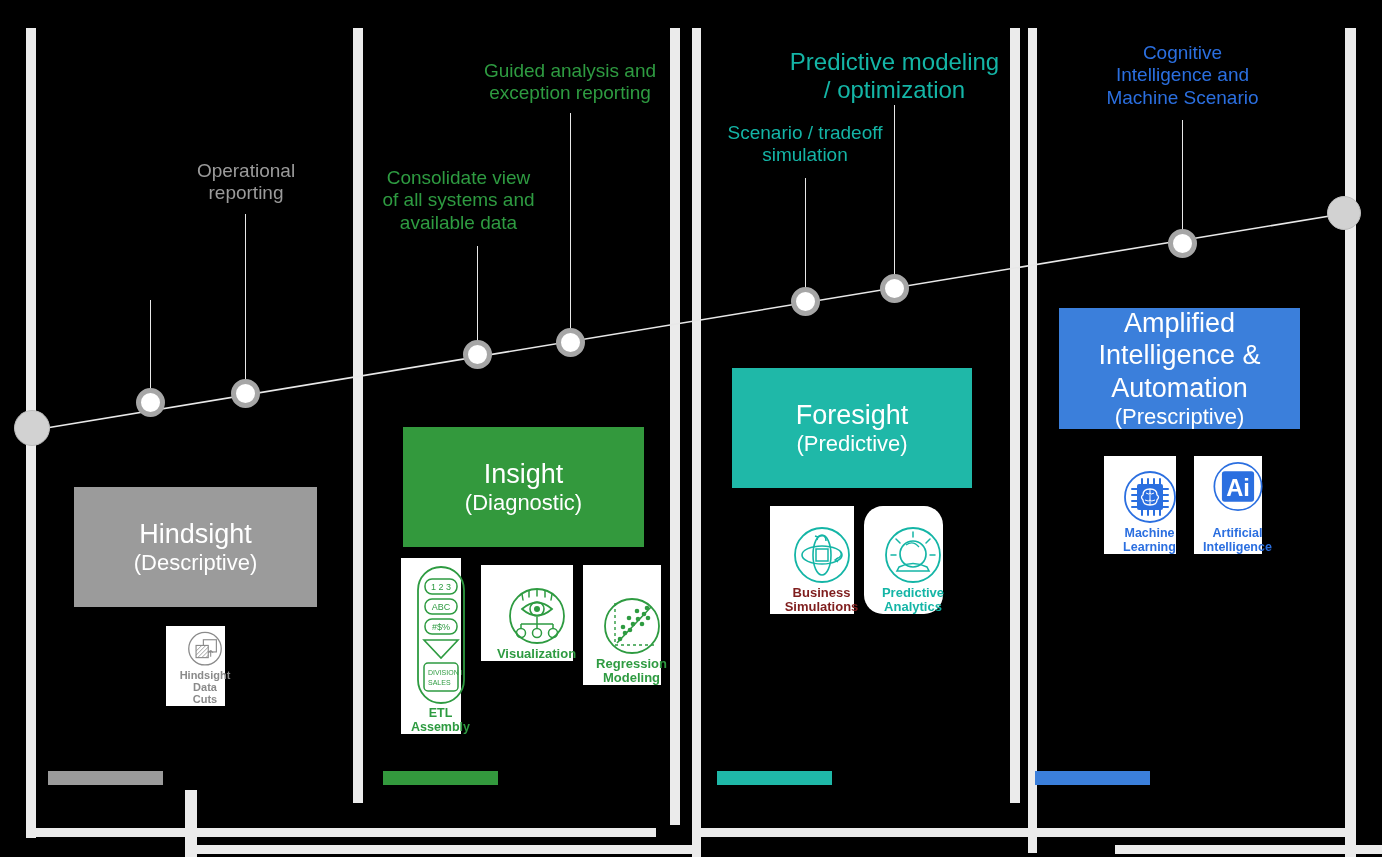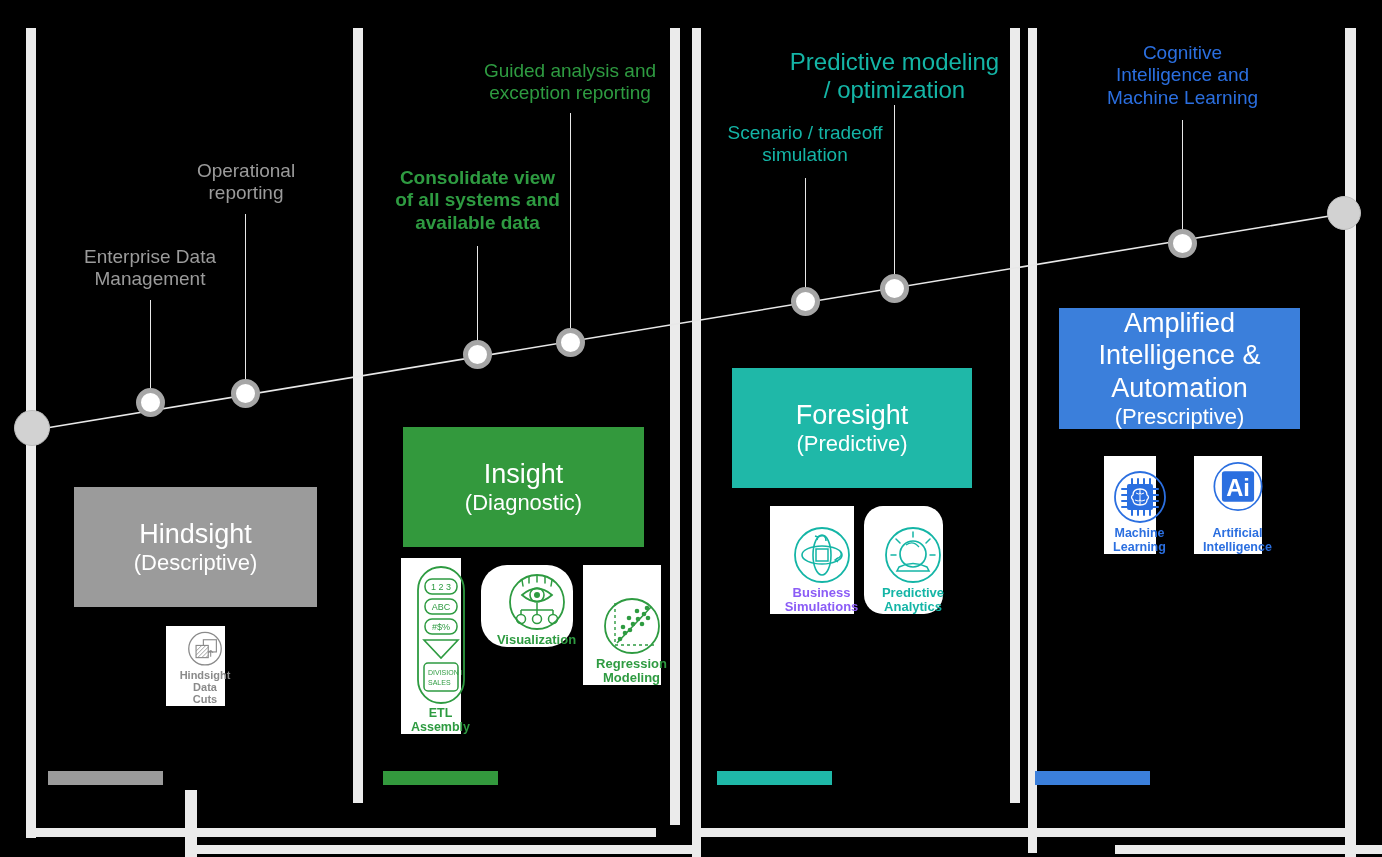--- a/index.html
+++ b/index.html
@@ -69,42 +69,40 @@
   <div class="node solid" style="left:14px;top:410px;width:36px;height:36px;"></div>
   <div class="node hollow" style="left:136px;top:388px;width:29px;height:29px;"></div>
   <div class="node hollow" style="left:231px;top:379px;width:29px;height:29px;"></div>
   <div class="node hollow" style="left:463px;top:340px;width:29px;height:29px;"></div>
   <div class="node hollow" style="left:556px;top:328px;width:29px;height:29px;"></div>
   <div class="node hollow" style="left:791px;top:287px;width:29px;height:29px;"></div>
   <div class="node hollow" style="left:880px;top:274px;width:29px;height:29px;"></div>
   <div class="node hollow" style="left:1168px;top:229px;width:29px;height:29px;"></div>
   <div class="node solid" style="left:1327px;top:196px;width:34px;height:34px;"></div>
 
-  <div class="callout" style="left:40px;top:246px;width:220px;color:#9B9B9B;font-size:19px;">Enterprise Data
-Management</div>
 
   <div class="callout" style="left:150px;top:160px;width:192px;color:#9B9B9B;font-size:19px;">Operational
 reporting</div>
 
-  <div class="callout" style="left:375px;top:167px;width:205px;color:#2E9B41;font-size:19px;font-weight:bold;">Consolidate view
+  <div class="callout" style="left:356px;top:167px;width:205px;color:#2E9B41;font-size:19px;">Consolidate view
 of all systems and
 available data</div>
 
   <div class="callout" style="left:455px;top:60px;width:230px;color:#2E9B41;font-size:19px;">Guided analysis and
 exception reporting</div>
 
   <div class="callout" style="left:705px;top:122px;width:200px;color:#14B5A6;font-size:19px;">Scenario / tradeoff
 simulation</div>
 
   <div class="callout" style="left:788px;top:48px;width:213px;color:#14B5A6;font-size:24px;">Predictive modeling
 / optimization</div>
 
   <div class="callout" style="left:1080px;top:42px;width:205px;color:#2B6FE0;font-size:19px;">Cognitive
 Intelligence and
-Machine Learning</div>
+Machine Scenario</div>
 
   <div class="stagebox" style="left:74px;top:487px;width:243px;height:120px;background:#9B9B9B;">
     <div class="t1">Hindsight</div>
     <div class="t2">(Descriptive)</div>
   </div>
 
   <div class="card" style="left:166px;top:626px;width:59px;height:80px;padding-top:4px;">
     <svg width="46" height="46" viewBox="0 0 46 46">
       <circle cx="23" cy="23" r="20" fill="none" stroke="#8A8A8A" stroke-width="1.6"></circle>
       <rect x="21" y="12" width="16" height="15" fill="none" stroke="#8A8A8A" stroke-width="1.4"></rect>
@@ -140,21 +138,21 @@
       <text x="27" y="65" font-size="9" fill="#2E9B41" text-anchor="middle" font-family="'Liberation Sans',sans-serif">#$%</text>
       <path d="M10 75 L44 75 L27 93 Z" fill="none" stroke="#2E9B41" stroke-width="1.6"></path>
       <rect x="10" y="98" width="34" height="28" rx="4" fill="none" stroke="#2E9B41" stroke-width="1.5"></rect>
       <text x="14" y="110" font-size="7" fill="#2E9B41" font-family="'Liberation Sans',sans-serif">DIVISION I</text>
       <text x="14" y="120" font-size="7" fill="#2E9B41" font-family="'Liberation Sans',sans-serif">SALES</text>
     </svg>
     <div class="cap" style="color:#2E9B41;font-size:12.5px;margin-top:2px;white-space:pre-line;">ETL
 Assembly</div>
   </div>
 
-  <div class="card" style="left:481px;top:565px;width:92px;height:82px;padding-top:4px;border-radius:26px;">
+  <div class="card" style="left:481px;top:565px;width:92px;height:96px;padding-top:4px;">
     <svg width="62" height="58" viewBox="0 0 62 58">
       <circle cx="31" cy="29" r="27" fill="none" stroke="#2E9B41" stroke-width="1.8"></circle>
       <g stroke="#2E9B41" stroke-width="1.5" stroke-linecap="round">
         <line x1="17" y1="13" x2="16" y2="7"></line>
           <line x1="23" y1="10" x2="23" y2="4"></line>
         <line x1="31" y1="9" x2="31" y2="3"></line>
           <line x1="39" y1="10" x2="39" y2="4"></line>
         <line x1="45" y1="13" x2="46" y2="7"></line>
       </g>
       <path d="M16 22 Q31 9 46 22 Q31 35 16 22 Z" fill="none" stroke="#2E9B41" stroke-width="1.7"></path>
@@ -203,21 +201,21 @@
     <svg width="62" height="58" viewBox="0 0 62 58">
       <circle cx="31" cy="29" r="27" fill="none" stroke="#14B5A6" stroke-width="1.8"></circle>
       <ellipse cx="31" cy="29" rx="9" ry="20" fill="none" stroke="#14B5A6" stroke-width="1.6"></ellipse>
       <ellipse cx="31" cy="29" rx="20" ry="9" fill="none" stroke="#14B5A6" stroke-width="1.6"></ellipse>
       <rect x="25" y="23" width="12" height="12" fill="none" stroke="#14B5A6" stroke-width="1.5"></rect>
       <path d="M27 11 q8 -4 8 4" fill="none" stroke="#14B5A6" stroke-width="1.5"></path>
       <path d="M24 10 l3 1 l-1 3" fill="none" stroke="#14B5A6" stroke-width="1.4"></path>
       <path d="M49 25 q4 5 -4 8" fill="none" stroke="#14B5A6" stroke-width="1.5"></path>
       <path d="M47 36 l-3 -2 l3 -2" fill="none" stroke="#14B5A6" stroke-width="1.4"></path>
     </svg>
-    <div class="cap" style="color:#8b5cf6;font-size:13px;margin-top:2px;white-space:pre-line;">Business
+    <div class="cap" style="color:#7f1d1d;font-size:13px;margin-top:2px;white-space:pre-line;">Business
 Simulations</div>
   </div>
 
   <div class="card" style="left:864px;top:506px;width:79px;height:108px;padding-top:4px;border-radius:19px;">
     <svg width="62" height="58" viewBox="0 0 62 58">
       <circle cx="31" cy="29" r="27" fill="none" stroke="#14B5A6" stroke-width="1.8"></circle>
       <circle cx="31" cy="28" r="13" fill="none" stroke="#14B5A6" stroke-width="1.7"></circle>
       <path d="M24 19 q7 -5 13 2" fill="none" stroke="#14B5A6" stroke-width="1.3"></path>
       <path d="M17 41 q14 -7 28 0 l2 4 l-32 0 Z" fill="none" stroke="#14B5A6" stroke-width="1.6"></path>
       <g stroke="#14B5A6" stroke-width="1.5" stroke-linecap="round">
@@ -234,21 +232,21 @@
 
   <div class="accent" style="left:717px;top:771px;width:115px;background:#1FB8A8;"></div>
 
   <div class="stagebox" style="left:1059px;top:308px;width:241px;height:121px;background:#3B7FDB;">
     <div class="t1" style="white-space:pre-line;">Amplified
 Intelligence &amp;
 Automation</div>
     <div class="t2">(Prescriptive)</div>
   </div>
 
-  <div class="card" style="left:1104px;top:456px;width:52px;height:98px;padding-top:4px;">
+  <div class="card" style="left:1104px;top:456px;width:72px;height:98px;padding-top:4px;">
     <svg width="56" height="56" viewBox="0 0 56 56">
       <circle cx="28" cy="28" r="25" fill="none" stroke="#2B6FE0" stroke-width="1.8"></circle>
       <rect x="15" y="15" width="26" height="26" rx="2" fill="#2B6FE0"></rect>
       <g stroke="#2B6FE0" stroke-width="2" stroke-linecap="round">
         <line x1="20" y1="15" x2="20" y2="10"></line>
           <line x1="26" y1="15" x2="26" y2="10"></line>
         <line x1="32" y1="15" x2="32" y2="10"></line>
           <line x1="38" y1="15" x2="38" y2="10"></line>
         <line x1="20" y1="41" x2="20" y2="46"></line>
           <line x1="26" y1="41" x2="26" y2="46"></line>

